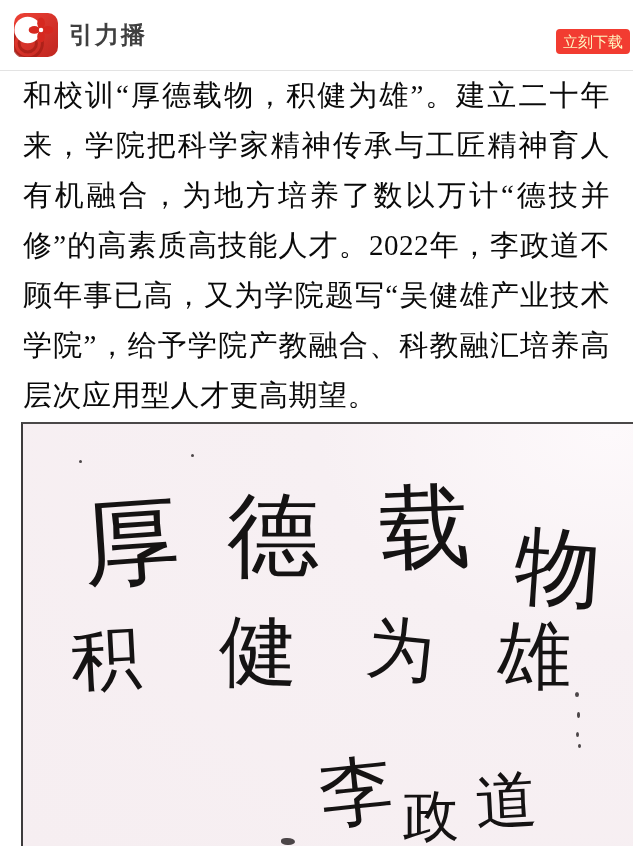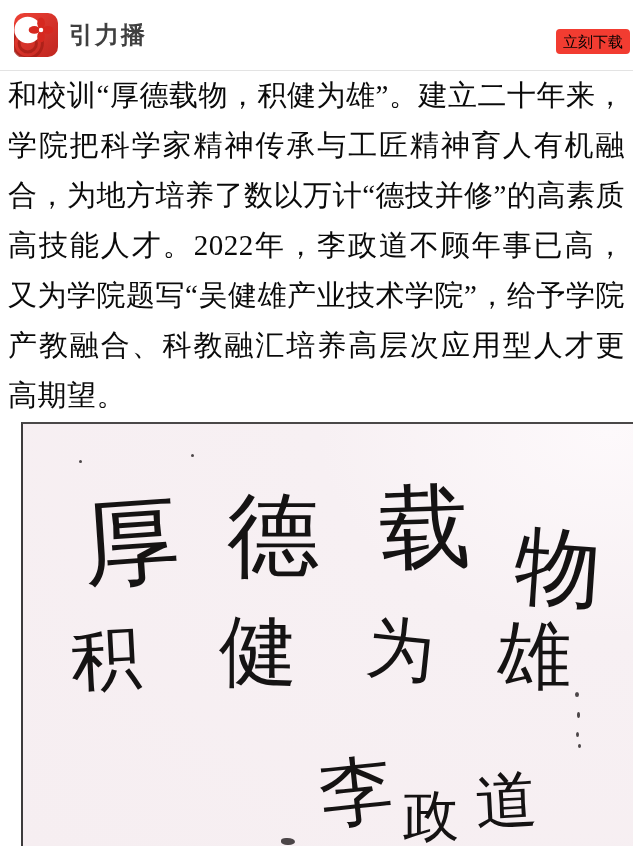--- a/index.html
+++ b/index.html
@@ -27,33 +27,33 @@
   .logo-icon { width:44px; height:44px; flex:0 0 auto; }
   .logo-text { margin-left:11px; display:flex; flex-direction:column; justify-content:center; }
   .app-name {
     font-size:24px; font-weight:700; color:#3f3f3f; letter-spacing:2px; line-height:1.1;
   }
   .app-tagline {
     font-size:12px; color:#8f8f8f; margin-top:4px; letter-spacing:0.5px;
   }
   .download-btn {
     margin-left:auto; margin-top:12px;
-    background:#f23c31; color:#000000;
+    background:#f23c31; color:#fef9c3;
     font-size:15px; line-height:1;
     padding:5px 7px;
     border:none; border-radius:4px;
     font-family:inherit;
     cursor:pointer;
     white-space:nowrap;
   }
 
   
   .article {
     position:absolute; top:70px; left:0; right:0;
-    padding:0 8px;
+    padding:0 23px;
   }
   .article p {
     font-family:"Liberation Serif","DejaVu Serif",serif;
     font-size:29px;
     line-height:50px;
     color:#0a0a0a;
     text-align:justify;
     text-justify:inter-ideograph;
     letter-spacing:0.5px;
   }

